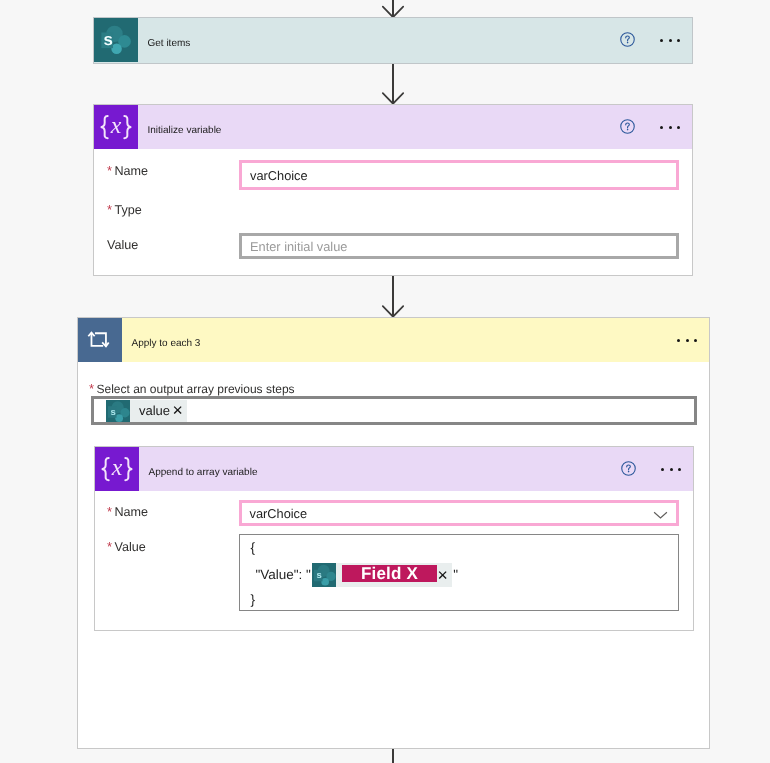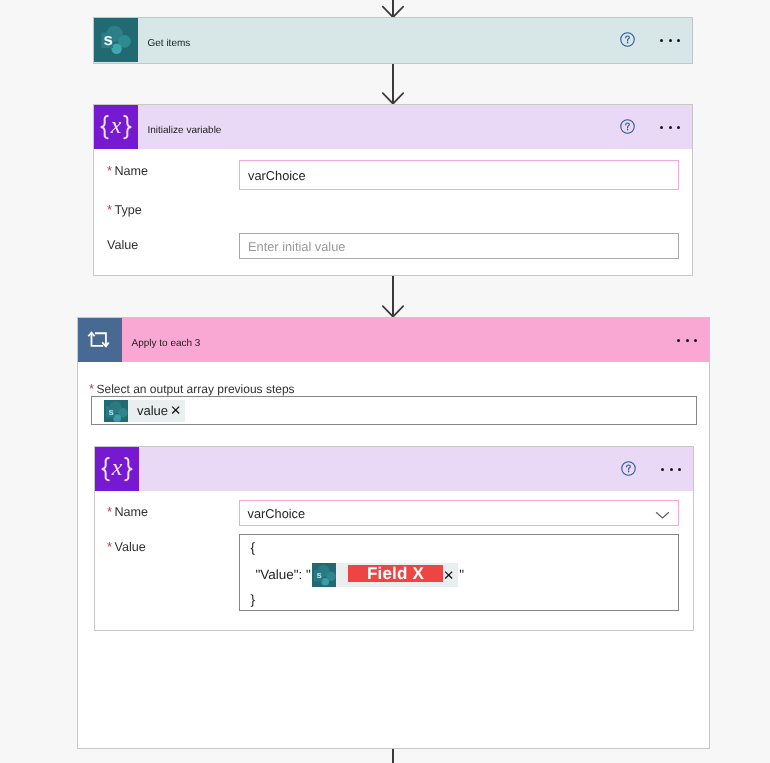--- a/index.html
+++ b/index.html
@@ -26,32 +26,32 @@
 
   .help-ico{width:17px;height:17px;display:block;position:relative;top:-1px;}
   .ellipsis{width:20px;height:44px;display:flex;align-items:center;justify-content:flex-end;gap:5.3px;}
   .ellipsis i{width:3px;height:3px;border-radius:50%;background:#161616;display:block;}
 
   
   .frow{position:absolute;display:flex;align-items:flex-start;}
   .flabel{font-size:12.6px;color:#323130;line-height:1;white-space:nowrap;}
   .flabel.sm{font-size:12px;}
   .req{color:#c0394b;font-size:13px;margin-right:0px;position:relative;top:-1.5px;line-height:1;display:inline-block;width:7.5px;}
-  .fld{box-sizing:border-box;border:1px solid #f9a8d4;background:#fff;
+  .fld{box-sizing:border-box;border:3px solid #f9a8d4;background:#fff;
        font-size:12.8px;color:#242424;display:flex;align-items:center;padding:0 8px;}
   .fld.ph{color:#9a9a9a;}
   .chev{position:absolute;right:8px;top:50%;width:15px;height:8px;margin-top:-2.5px;}
 
   
   .token{display:inline-flex;align-items:center;background:#e9eeee;height:22px;vertical-align:middle;}
   .token .tile{width:24px;height:22px;flex:0 0 24px;display:flex;align-items:center;justify-content:center;background:#216a72;overflow:hidden;}
   .token .tlabel{font-size:13px;color:#1b1b1b;padding:0 2px 0 9px;line-height:1;}
   .token .tx{font-size:13.5px;color:#111;padding:0 4px 0 0px;line-height:1;}
 
-  .redact{background:#ef4444;color:#fff;font-weight:bold;font-size:17px;line-height:17px;height:17px;padding:0 19px;margin-left:12px;display:inline-block;letter-spacing:0.2px;position:relative;top:-2px;}
+  .redact{background:#be185d;color:#fff;font-weight:bold;font-size:17px;line-height:17px;height:17px;padding:0 19px;margin-left:6px;display:inline-block;letter-spacing:0.2px;position:relative;top:-2px;}
 
   
   .addaction{position:absolute;display:flex;align-items:center;cursor:pointer;}
   .addaction .lbl{font-size:12.1px;color:#3a6fb5;margin-left:6px;}
 </style>
 </head>
 <body>
 
 <div class="stage">
 
@@ -146,21 +146,21 @@
   </div>
 
   <div class="conn" style="left:381px;top:276px;width:24px;height:42px;">
     <svg width="24" height="42" viewBox="0 0 24 42">
         <path d="M12 0 L12 40.5" stroke="#3b3a39" stroke-width="2" fill="none"></path>
         <path d="M1.8 30.2 L12 40.7 L22.2 30.2" stroke="#3b3a39" stroke-width="1.7" fill="none" stroke-linecap="round"></path>
       </svg>
   </div>
 
   <div class="card" style="left:77px;top:317px;width:633px;height:432px;border-color:#c8c8c8;">
-    <div class="card-head" style="background:#f9a8d4;">
+    <div class="card-head" style="background:#fef9c3;">
       <div class="icon-tile" style="background:#486991;">
         <svg width="44" height="44" viewBox="0.8 0.8 44.4 44.4">
           <path d="M11.2 19.2 L14.4 15.5 L17.6 19.2" fill="none" stroke="#ffffff" stroke-width="1.8" stroke-linecap="butt" stroke-linejoin="miter"></path>
           <path d="M14.4 15.7 L14.4 28.9 L26.2 28.9" fill="none" stroke="#ffffff" stroke-width="1.8" stroke-linecap="butt"></path>
           <path d="M17.9 16.2 L29.0 16.2 L29.0 29.2" fill="none" stroke="#ffffff" stroke-width="1.8" stroke-linecap="butt"></path>
           <path d="M25.2 25.5 L29.0 29.4 L31.8 25.5" fill="none" stroke="#ffffff" stroke-width="1.8" stroke-linecap="butt" stroke-linejoin="miter"></path>
         </svg>
       </div>
       <div class="card-title">Apply to each 3</div>
       <div class="head-actions">
@@ -194,20 +194,21 @@
 
     <div class="card" style="left:16px;top:128px;width:600px;height:185px;border-color:#c8c8c8;">
       <div class="card-head" style="background:#e9d9f6;">
         <div class="icon-tile" style="background:#7719d0;">
           <svg width="44" height="44" viewBox="0.8 0.8 44.4 44.4">
             <path d="M14.6 11.9 C10.7 11.9 11.6 15.3 11.6 18.5 C11.6 21.5 10.6 22.6 8.4 22.9 L8.4 23.3 C10.6 23.6 11.6 24.7 11.6 27.7 C11.6 30.9 10.7 34.3 14.6 34.3" fill="none" stroke="#f3e4fa" stroke-width="2" stroke-linecap="round" stroke-linejoin="round"></path>
             <path d="M31.4 11.9 C35.3 11.9 34.4 15.3 34.4 18.5 C34.4 21.5 35.4 22.6 37.6 22.9 L37.6 23.3 C35.4 23.6 34.4 24.7 34.4 27.7 C34.4 30.9 35.3 34.3 31.4 34.3" fill="none" stroke="#f3e4fa" stroke-width="2" stroke-linecap="round" stroke-linejoin="round"></path>
             <text x="23" y="28.6" font-family="Liberation Serif, serif" font-style="italic" font-size="24" fill="#f3e4fa" text-anchor="middle">x</text>
           </svg>
         </div>
+        <div class="card-title">Append to array variable</div>
         <div class="head-actions">
           <div style="width:15px;height:44px;display:flex;align-items:center;justify-content:center;">
             <svg class="help-ico" viewBox="0 0 16 16">
               <circle cx="8" cy="8" r="7.2" fill="none" stroke="#2b579a" stroke-width="1.15"></circle>
               <path d="M6.1 6.2 C6.1 4.9 7.0 4.2 8.05 4.2 C9.1 4.2 9.95 4.85 9.95 5.9 C9.95 7.3 8.1 7.3 8.1 8.6 L8.1 9.4" fill="none" stroke="#2b579a" stroke-width="1.2" stroke-linecap="round"></path>
               <circle cx="8.1" cy="11.3" r="0.85" fill="#2b579a"></circle>
             </svg>
           </div>
           <div class="ellipsis" style="margin-left:25px;">
             <i></i>

